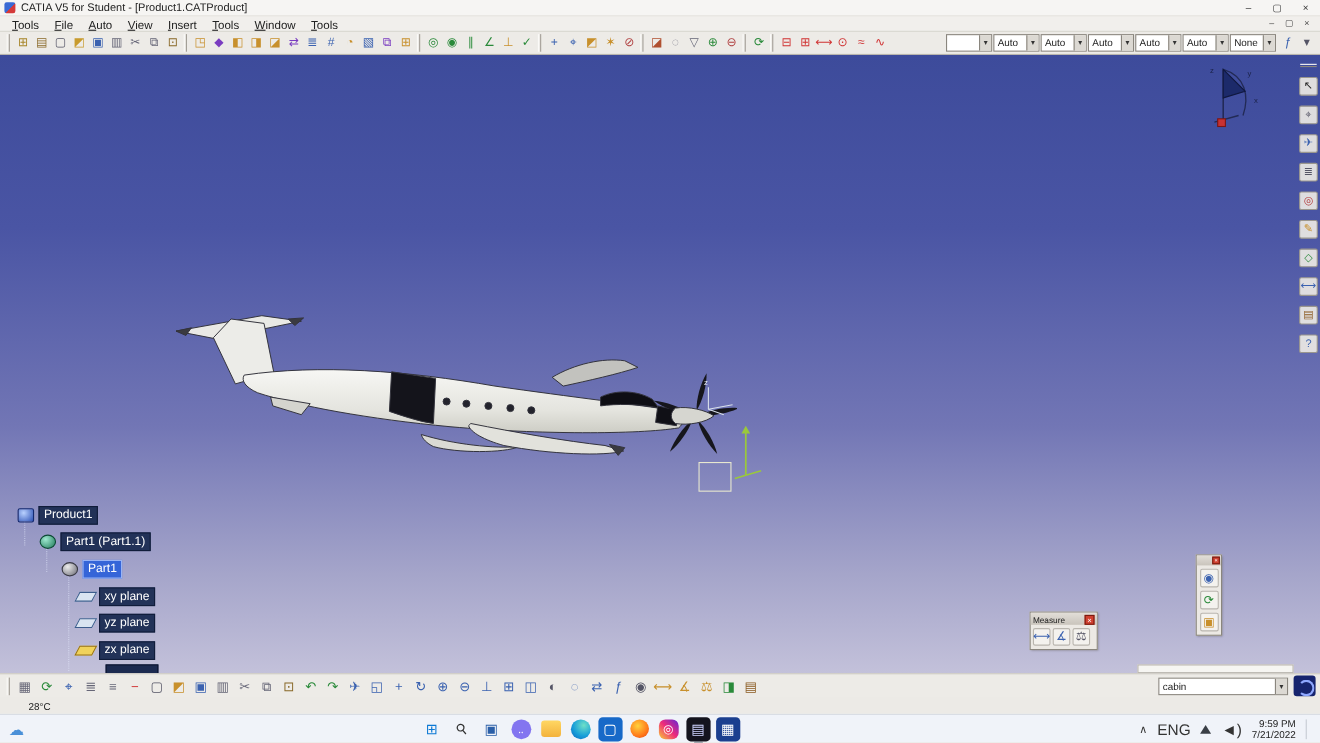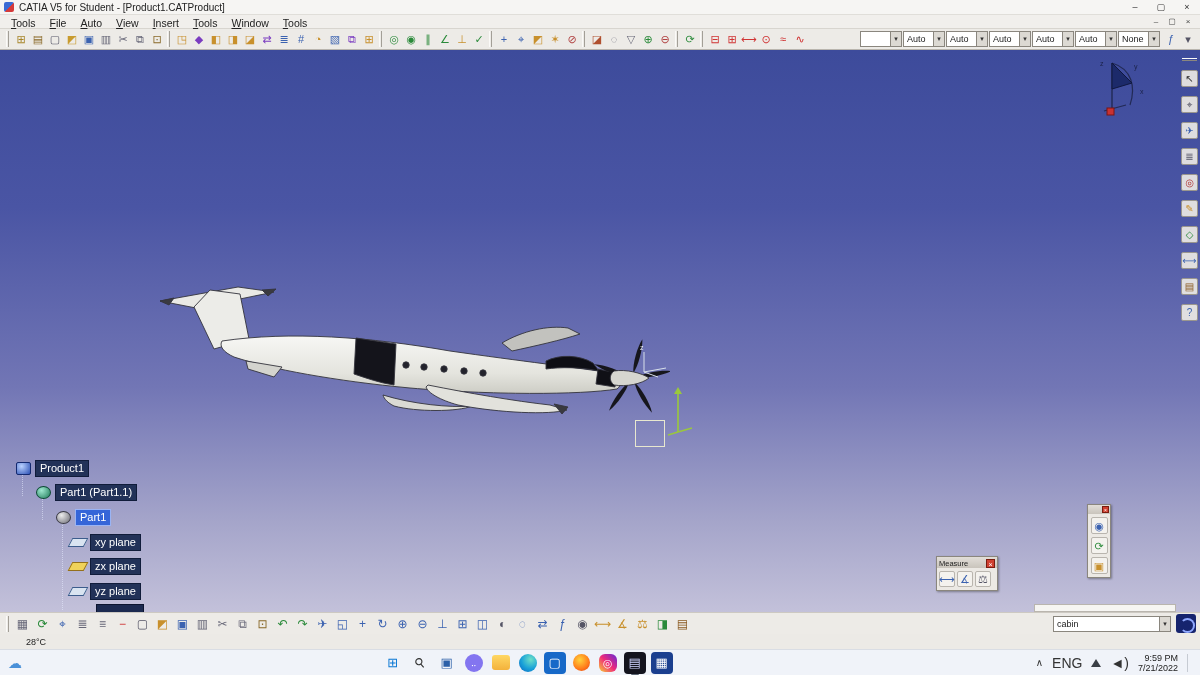--- a/index.html
+++ b/index.html
@@ -324,26 +324,26 @@
         </div>
         <div class="tree-row" style="padding-left: 48px;">
           <span class="tn-icon partbody"></span>
           <span class="tn-label sel">Part1</span>
         </div>
         <div class="tree-row" style="padding-left: 62px;">
           <span class="tn-icon plane"></span>
           <span class="tn-label">xy plane</span>
         </div>
         <div class="tree-row" style="padding-left: 62px;">
+          <span class="tn-icon plane"></span>
+          <span class="tn-label">yz plane</span>
+        </div>
+        <div class="tree-row" style="padding-left: 62px;">
           <span class="tn-icon plane-hl"></span>
           <span class="tn-label">zx plane</span>
-        </div>
-        <div class="tree-row" style="padding-left: 62px;">
-          <span class="tn-icon plane"></span>
-          <span class="tn-label">yz plane</span>
         </div>
       </div>
     <div class="tree-stub"></div>
 
     <div class="white-strip"></div>
 
     <div class="measure-dlg">
       <div class="measure-title">
         <span class="measure-title-text">Measure</span>
         <span class="dlg-close">×</span>

